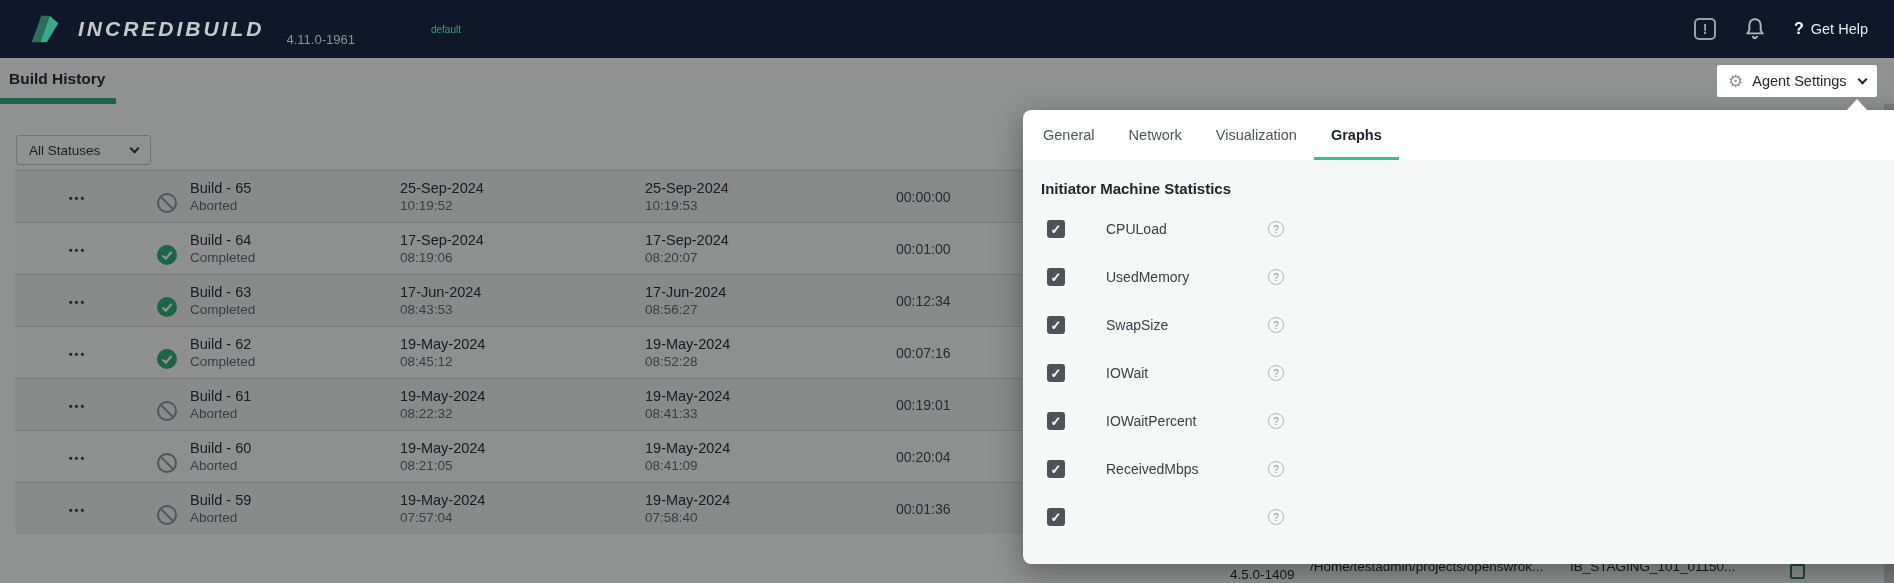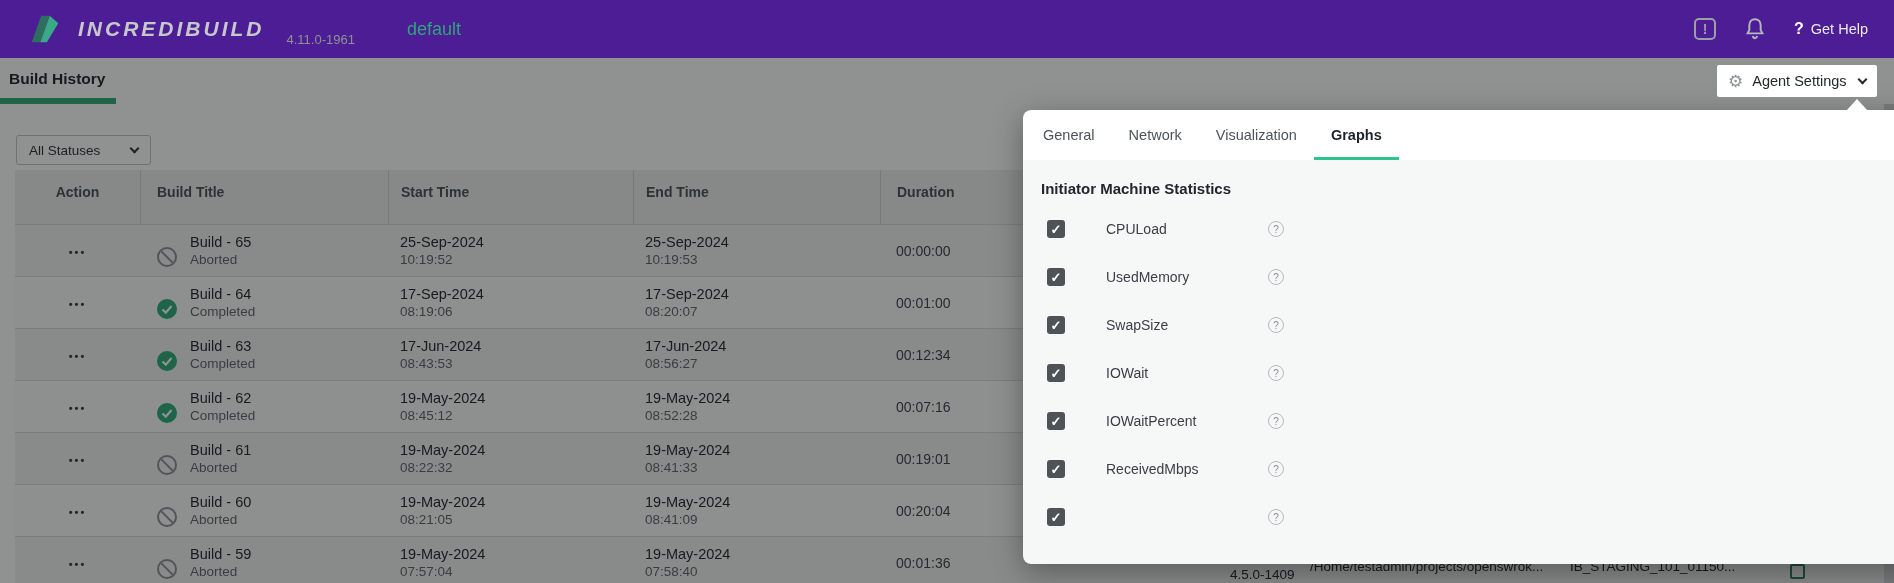--- a/index.html
+++ b/index.html
@@ -1,26 +1,26 @@
 <!DOCTYPE html>
 <html><head>
 <meta charset="utf-8">
 <style>
   * { margin:0; padding:0; box-sizing:border-box; }
   html,body { width:1894px; height:583px; }
   body { font-family:"Liberation Sans", sans-serif; background:#fff; overflow:hidden; }
   #root { position:relative; width:1894px; height:583px; overflow:hidden; background:#fff; }
 
   
-  .topbar { position:absolute; left:0; top:0; width:1894px; height:58px; background:#4c1d95;
+  .topbar { position:absolute; left:0; top:0; width:1894px; height:58px; background:#0f172a;
             display:flex; align-items:center; padding:0 26px; z-index:40; }
   .logo-wrap { display:flex; align-items:center; gap:14px; }
   .brand { color:#c6c9cb; font-style:italic; font-weight:bold; font-size:21px; letter-spacing:3px; }
   .version { color:#8d9294; font-size:13px; margin-left:8px;margin-top:21px; }
-  .env-link { color:#2fa37b; font-size:18px; margin-left:52px; }
+  .env-link { color:#2fa37b; font-size:10px; margin-left:76px; }
   .topbar-right { margin-left:auto; display:flex; align-items:center; gap:28px; }
   .alert-sq { width:22px; height:22px; border:2px solid #9aa0a3; border-radius:5px; color:#9aa0a3;
               font-weight:bold; font-size:14px; display:flex; align-items:center; justify-content:center; }
   .gethelp { display:flex; align-items:center; gap:7px; color:#e9ebec; font-size:14.5px; }
   .qmark { color:#ffffff; font-weight:bold; font-size:16px; }
 
   
   .content { position:absolute; left:0; top:58px; width:1894px; height:525px; background:#ffffff; z-index:1; }
   .tabbar { position:absolute; left:0; top:0; width:100%; height:46px; background:#fff; }
   .page-tab { position:absolute; left:9px; top:12px; font-size:15.5px; color:#23282c; font-weight:bold; }
@@ -132,27 +132,20 @@
       <div class="page-tab">Build History</div>
       <div class="page-tab-underline"></div>
     </div>
 
     <div class="filter-box">
       <span>All Statuses</span>
       <span class="chev"></span>
     </div>
 
     <div class="btable">
-      <div class="thead">
-        <div class="th c0">Action</div>
-        <div class="th c1">Build Title</div>
-        <div class="th c2">Start Time</div>
-        <div class="th c3">End Time</div>
-        <div class="th c4">Duration</div>
-      </div>
 
       <div class="trow odd">
         <div class="td c0"><span class="dots">•••</span></div>
         <div class="td c1">
           <svg class="st-ic" viewBox="0 0 22 22">
               <circle cx="11" cy="11" r="9" fill="none" stroke="#8d9296" stroke-width="2"></circle>
               <line x1="5.4" y1="5.4" x2="16.6" y2="16.6" stroke="#8d9296" stroke-width="2"></line>
             </svg>
           <div>
               <div class="cell-main">Build - 65</div>

